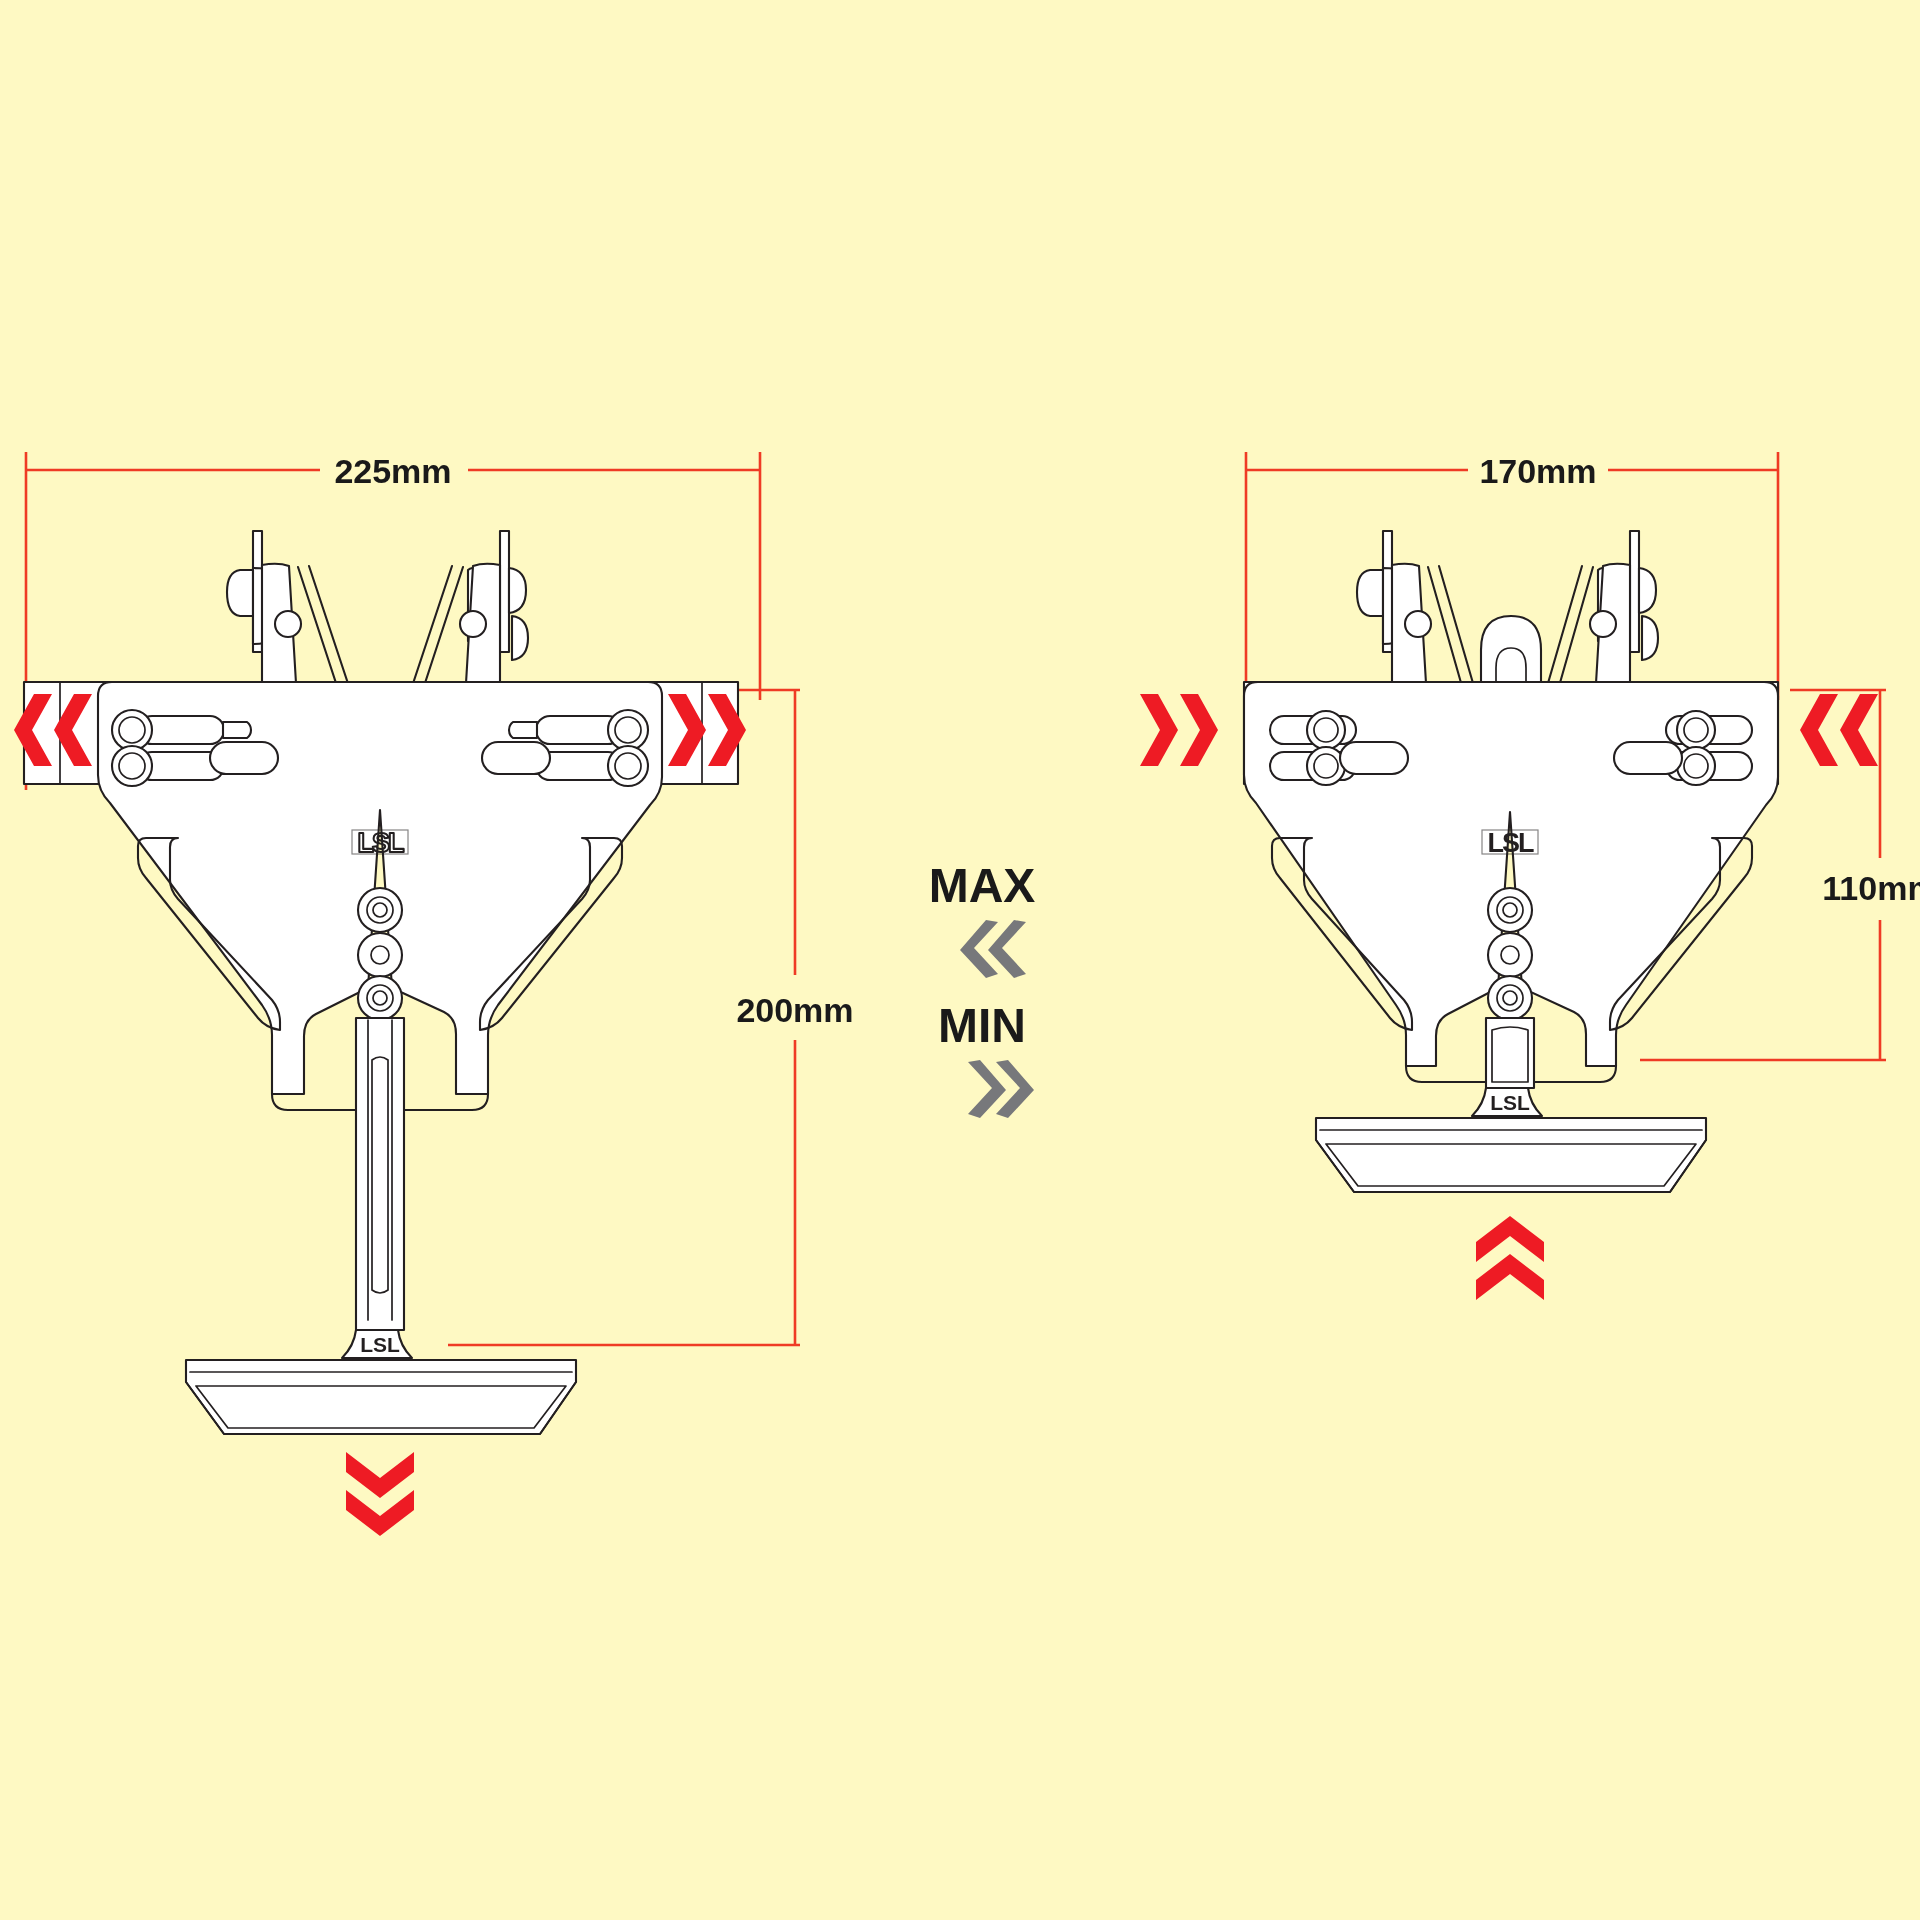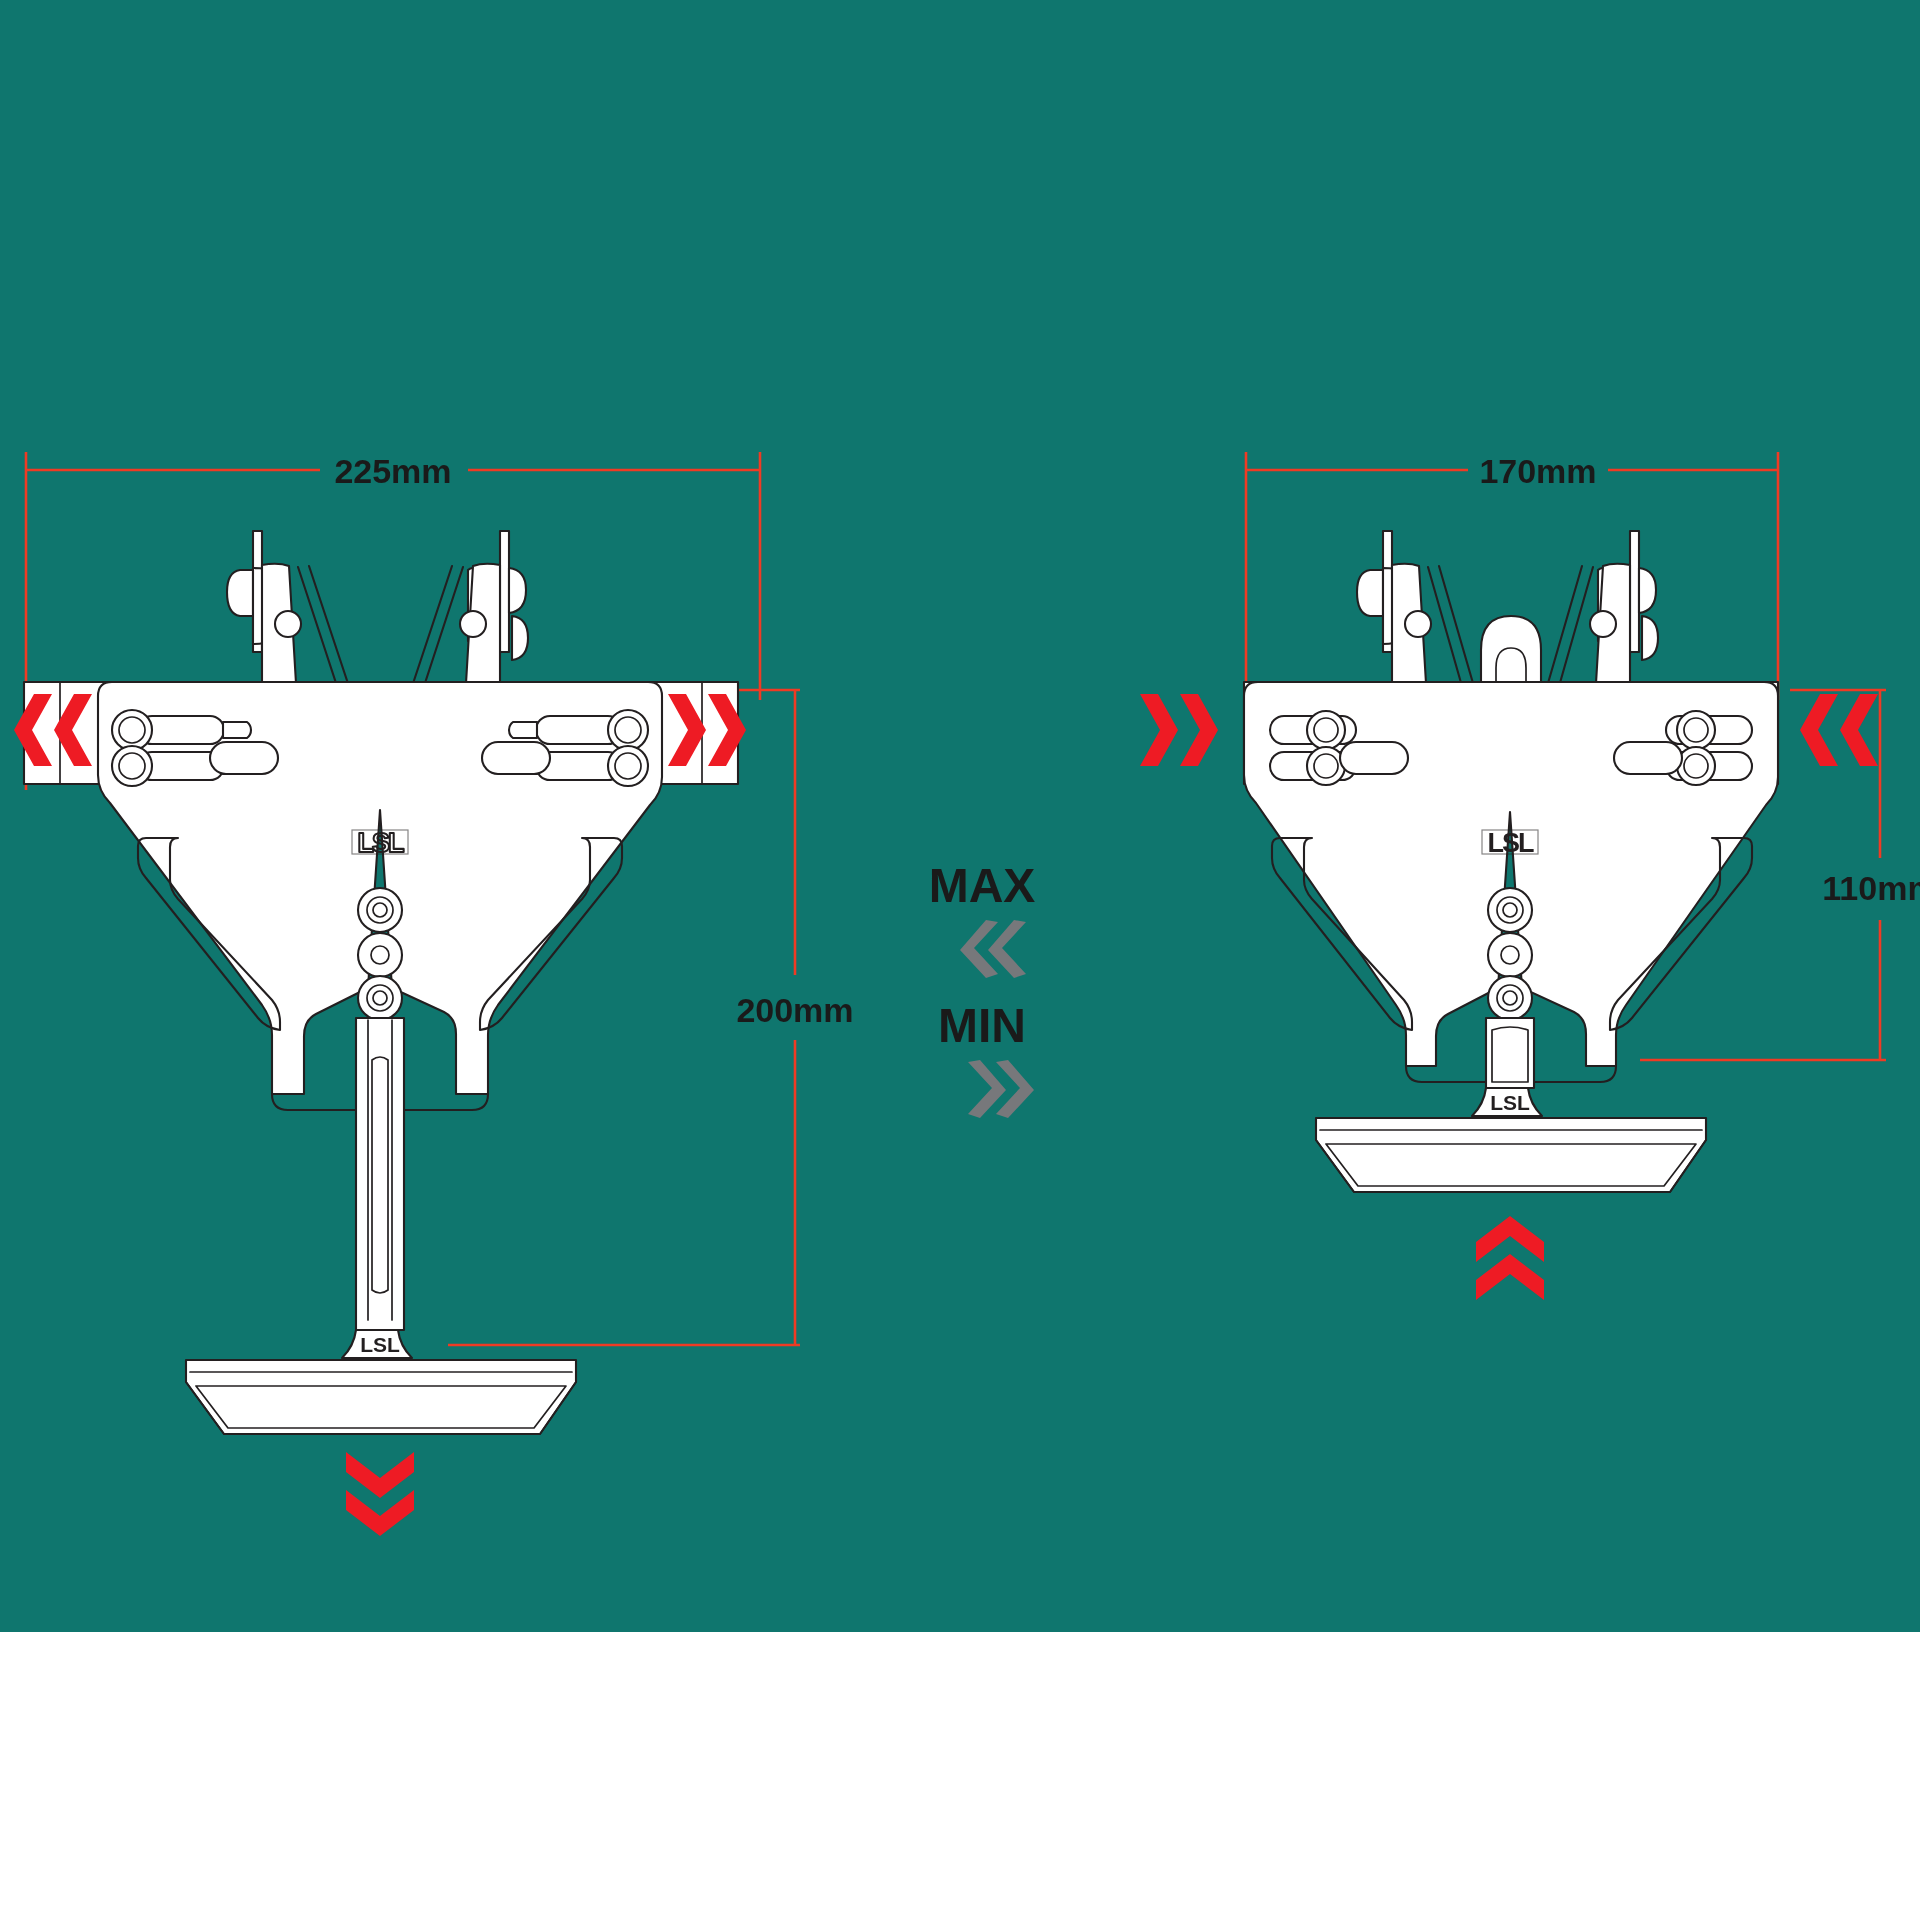--- a/index.html
+++ b/index.html
@@ -9,22 +9,22 @@
   }
   body {
     width: 1920px;
     height: 1920px;
     font-family: "Liberation Sans", sans-serif;
     overflow: hidden;
   }
   #stage {
     position: relative;
     width: 1920px;
-    height: 1632px;
-    background: #0f766e;
+    height: 1920px;
+    background: #fef9c3;
   }
   #diagram {
     position: absolute;
     left: 0;
     top: 0;
     width: 1920px;
     height: 1920px;
   }
   .dim-label {
     font-family: "Liberation Sans", sans-serif;

